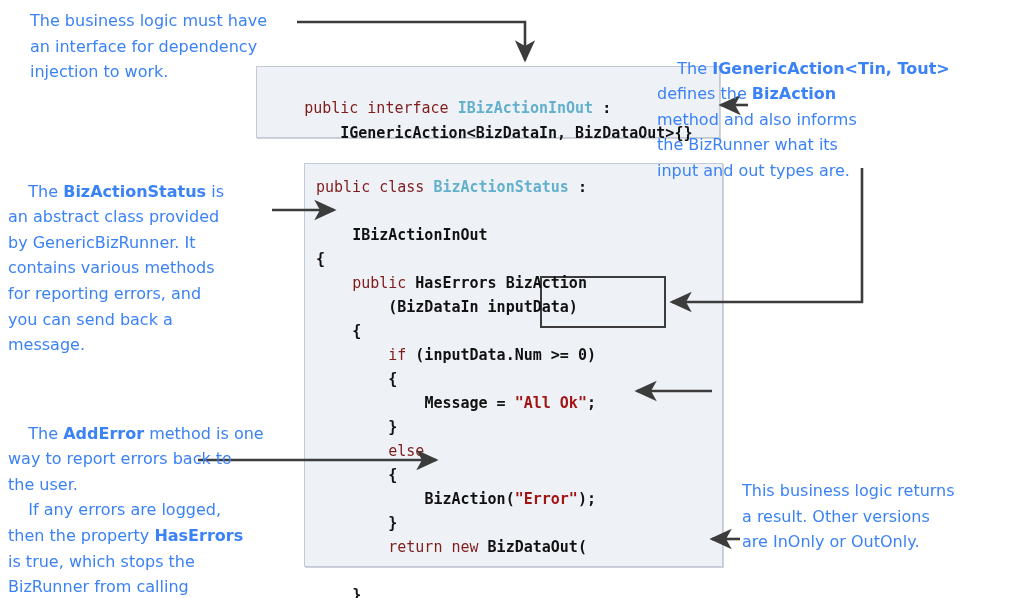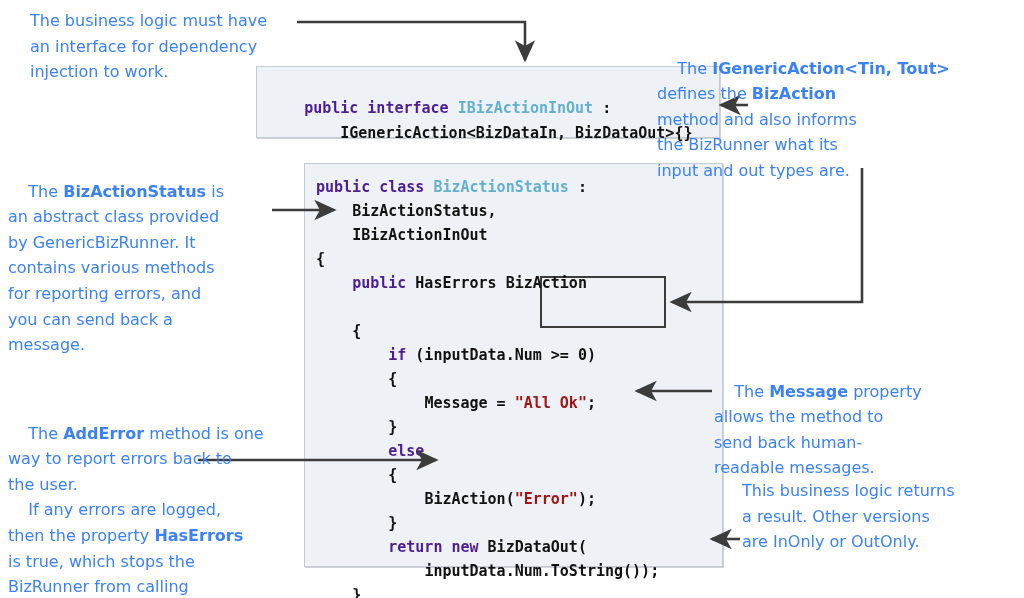--- a/index.html
+++ b/index.html
@@ -37,21 +37,21 @@
     position:absolute;
     font-family:"DejaVu Sans Mono", monospace;
     font-size:15px;
     line-height:24px;
     white-space:pre;
     color:#111111;
     z-index:4;
     font-weight:bold;
     letter-spacing:0px;
   }
-  .kw{color:#4c1d95;font-weight:bold;}
+  .kw{color:#7f1d1d;font-weight:normal;}
   .typ{color:#63b0cd;font-weight:bold;}
   .str{color:#a31515;font-weight:bold;}
   .pl{color:#111111;font-weight:bold;}
 
   
   #arrows{position:absolute;left:0;top:0;width:1024px;height:598px;z-index:5;pointer-events:none;}
 </style>
 </head>
 <body>
 
@@ -65,36 +65,36 @@
   <div class="code" style="left:268px;top:97px;">
     <span class="pl">    </span><span class="pl">IGenericAction&lt;BizDataIn, BizDataOut&gt;{}</span>
   </div>
 
   <div class="codebox" style="left:304px;top:163px;width:419px;height:404px;"></div>
 
   <div style="position:absolute;left:540px;top:276px;width:126px;height:52px;border:2.5px solid #3c3c3c;z-index:3;box-sizing:border-box;"></div>
 
   <div id="class-code-lines">
       <div class="code" style="left: 316px; top: 175px;"><span class="pl"></span><span class="kw">public</span><span class="pl"> </span><span class="kw">class</span><span class="pl"> </span><span class="typ">BizActionStatus</span><span class="pl"> :</span></div>
-      <div class="code" style="left: 316px; top: 199px;"><span class="pl">    </span><span class="pl">BizActionStatus,</span></div>
+      <div class="code" style="left: 316px; top: 199px;"><span class="pl">    </span></div>
       <div class="code" style="left: 316px; top: 223px;"><span class="pl">    </span><span class="pl">IBizActionInOut</span></div>
       <div class="code" style="left: 316px; top: 247px;"><span class="pl"></span><span class="pl">{</span></div>
       <div class="code" style="left: 316px; top: 271px;"><span class="pl">    </span><span class="kw">public</span><span class="pl"> HasErrors BizAction</span></div>
-      <div class="code" style="left: 316px; top: 295px;"><span class="pl">        </span></div>
+      <div class="code" style="left: 316px; top: 295px;"><span class="pl">        </span><span class="pl">(BizDataIn inputData)</span></div>
       <div class="code" style="left: 316px; top: 319px;"><span class="pl">    </span><span class="pl">{</span></div>
       <div class="code" style="left: 316px; top: 343px;"><span class="pl">        </span><span class="kw">if</span><span class="pl"> (inputData.Num &gt;= 0)</span></div>
       <div class="code" style="left: 316px; top: 367px;"><span class="pl">        </span><span class="pl">{</span></div>
       <div class="code" style="left: 316px; top: 391px;"><span class="pl">            </span><span class="pl">Message = </span><span class="str">"All Ok"</span><span class="pl">;</span></div>
       <div class="code" style="left: 316px; top: 415px;"><span class="pl">        </span><span class="pl">}</span></div>
       <div class="code" style="left: 316px; top: 439px;"><span class="pl">        </span><span class="kw">else</span></div>
       <div class="code" style="left: 316px; top: 463px;"><span class="pl">        </span><span class="pl">{</span></div>
       <div class="code" style="left: 316px; top: 487px;"><span class="pl">            </span><span class="pl">BizAction(</span><span class="str">"Error"</span><span class="pl">);</span></div>
       <div class="code" style="left: 316px; top: 511px;"><span class="pl">        </span><span class="pl">}</span></div>
       <div class="code" style="left: 316px; top: 535px;"><span class="pl">        </span><span class="kw">return</span><span class="pl"> </span><span class="kw">new</span><span class="pl"> BizDataOut(</span></div>
-      <div class="code" style="left: 316px; top: 559px;"><span class="pl">            </span><span class="pl">inputData.Num.ToString());</span></div>
+      <div class="code" style="left: 316px; top: 559px;"><span class="pl">            </span></div>
       <div class="code" style="left: 316px; top: 583px;"><span class="pl">    </span><span class="pl">}</span></div>
     </div>
 
   <div class="note" style="left:30px;top:8px;width:300px;">The business logic must have
 an interface for dependency
 injection to work.</div>
 
   <div class="note" style="left:657px;top:30px;width:360px;">
     <span>The </span><b>IGenericAction&lt;Tin, Tout&gt;</b><span>
 defines the </span><b>BizAction</b><span>
@@ -117,26 +117,20 @@
     <span>The </span><b>AddError</b><span> method is one
 way to report errors back to
 the user.
     If any errors are logged,
 then the property </span><b>HasErrors</b><span>
 is true, which stops the
 BizRunner from calling
 </span>
   </div>
 
-  <div class="note" style="left:714px;top:353px;width:300px;">
-    <span>The </span><b>Message</b><span> property
-allows the method to
-send back human-
-readable messages.</span>
-  </div>
 
   <div class="note" style="left:742px;top:478px;width:290px;">This business logic returns
 a result. Other versions
 are InOnly or OutOnly.</div>
 
   <svg id="arrows" viewBox="0 0 1024 598">
     <defs>
       <marker id="ah" markerWidth="9" markerHeight="9" refX="7.6" refY="4.5" orient="auto">
         <path d="M0,0.6 L8.6,4.5 L0,8.4 L2.2,4.5 Z" fill="#3c3c3c"></path>
       </marker>

